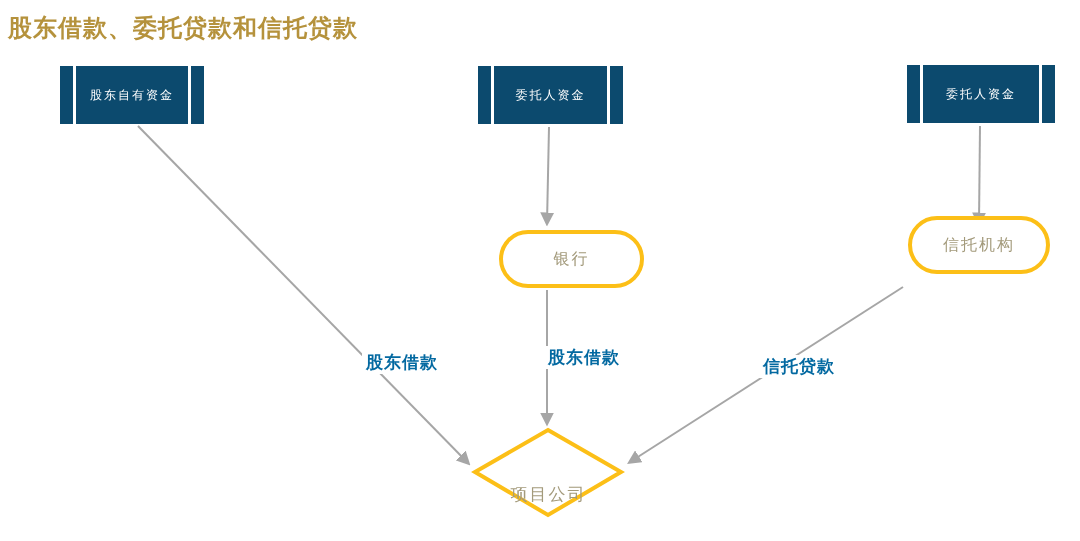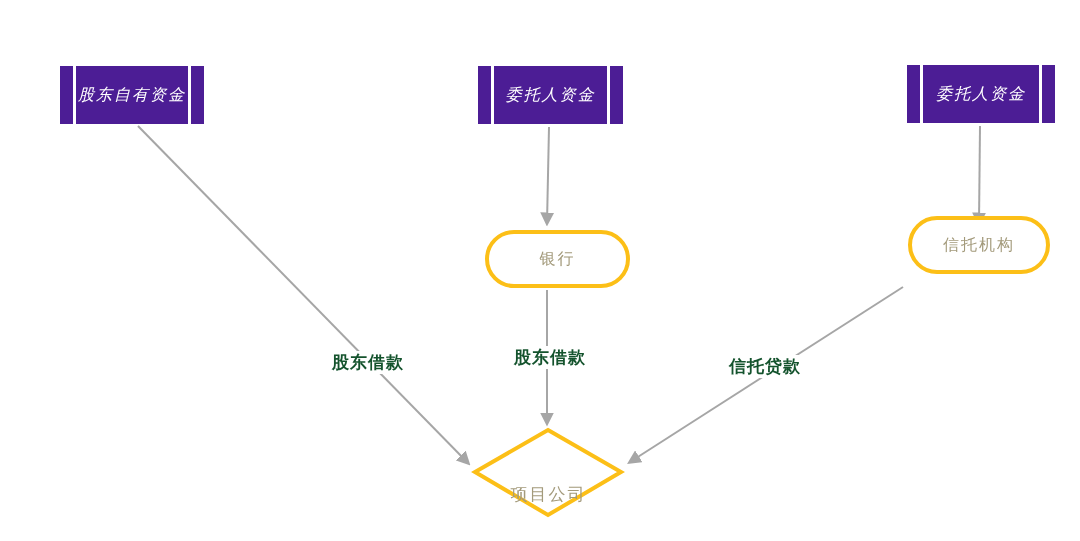--- a/index.html
+++ b/index.html
@@ -22,30 +22,29 @@
     white-space: nowrap;
   }
   svg.wires {
     position: absolute;
     left: 0; top: 0;
     width: 1080px; height: 541px;
   }
   
   .pp-box {
     position: absolute;
-    background: #4c1d95;
+    background: #0c4a6e;
     display: flex;
     align-items: center;
     justify-content: center;
     color: #ffffff;
-    font-size: 16px;
+    font-size: 12px;
     letter-spacing: 2px;
     white-space: nowrap;
     box-sizing: border-box;
-    font-style: italic;
   }
   .pp-box::before, .pp-box::after {
     content: "";
     position: absolute;
     top: 0; bottom: 0;
     width: 3px;
     background: #ffffff;
   }
   .pp-box::before { left: 13px; }
   .pp-box::after  { right: 13px; }
@@ -72,36 +71,38 @@
     text-align: center;
     color: #a39a7b;
     font-size: 17px;
     letter-spacing: 2px;
     white-space: nowrap;
   }
   .edge-label {
     position: absolute;
     transform: translateX(-50%);
     background: #ffffff;
-    color: #14532d;
+    color: #0369a1;
     font-size: 17px;
     font-weight: bold;
     letter-spacing: 1px;
     padding: 0 4px;
     white-space: nowrap;
+    margin-left: 34px;
   }
   .edge-label.shareholder { left: 368px; top: 351px; }
   .edge-label.entrusted   { left: 550px; top: 346px; }
   .edge-label.trust       { left: 765px; top: 355px; font-family: Liberation Serif, serif; }
 </style>
 </head>
 <body>
 
 <div class="canvas">
 
+  <div class="title">股东借款、委托贷款和信托贷款</div>
 
   <svg class="wires" viewBox="0 0 1080 541">
     <defs>
       <marker id="arrow" viewBox="0 0 10 10" refX="7.5" refY="5" markerWidth="7" markerHeight="7" orient="auto-start-reverse">
         <path d="M0,0 L10,5 L0,10 Z" fill="#a6a6a6"></path>
       </marker>
     </defs>
 
     <line x1="138" y1="126" x2="468" y2="463" stroke="#a6a6a6" stroke-width="2" marker-end="url(#arrow)"></line>
 
@@ -119,21 +120,21 @@
   <div class="pp-box" style="left:60px; top:66px; width:144px; height:58px;">
     <span>股东自有资金</span>
   </div>
   <div class="pp-box" style="left:478px; top:66px; width:145px; height:58px;">
     <span>委托人资金</span>
   </div>
   <div class="pp-box" style="left:907px; top:65px; width:148px; height:58px;">
     <span>委托人资金</span>
   </div>
 
-  <div class="stadium" style="left:485px; top:230px; width:145px; height:58px;justify-content:center;">
+  <div class="stadium" style="left:499px; top:230px; width:145px; height:58px;justify-content:center;">
     <span>银行</span>
   </div>
   <div class="stadium" style="left:908px; top:216px; width:142px; height:58px;">
     <span>信托机构</span>
   </div>
 
   <div class="diamond-label">项目公司</div>
 
   <div class="edge-label shareholder">股东借款</div>
   <div class="edge-label entrusted">股东借款</div>

